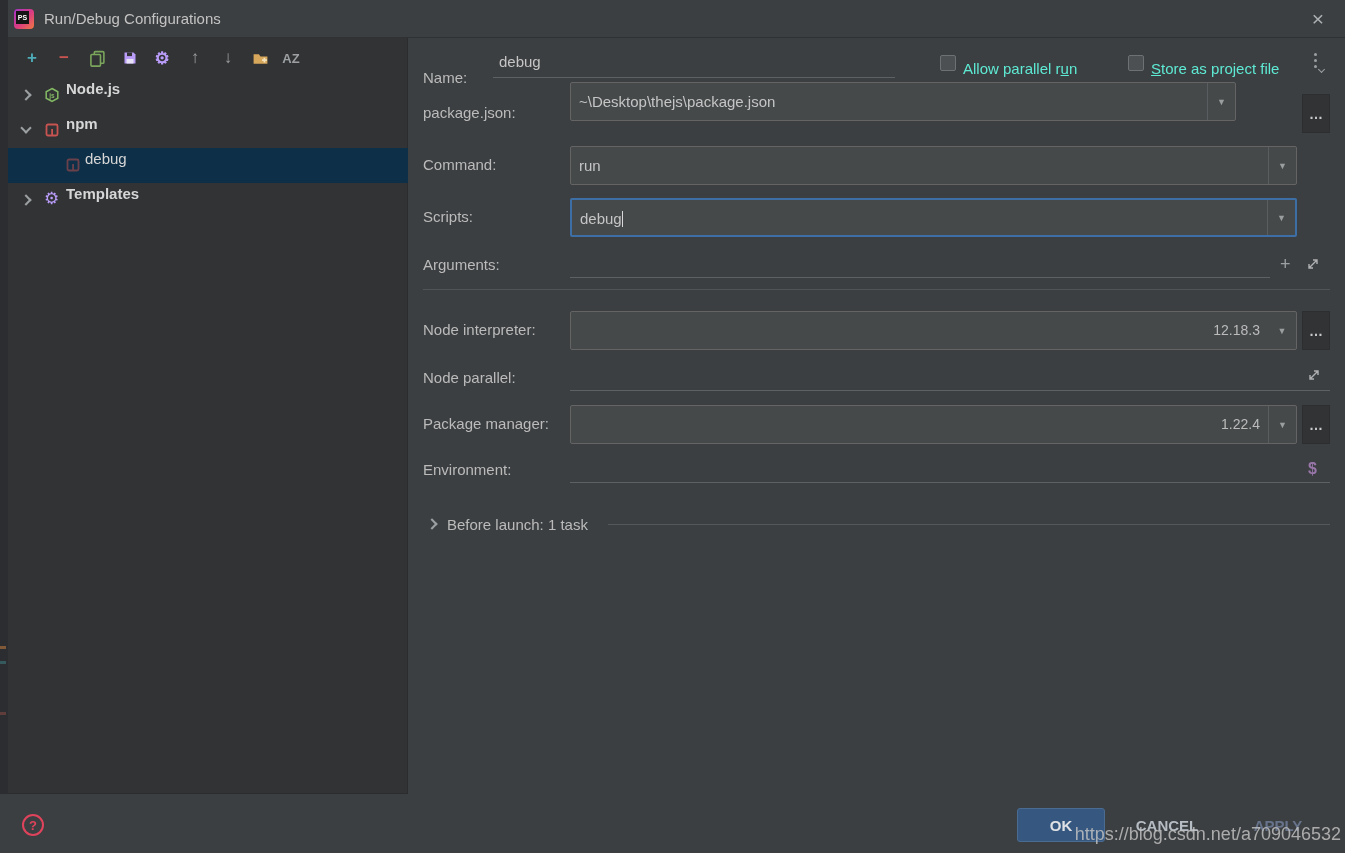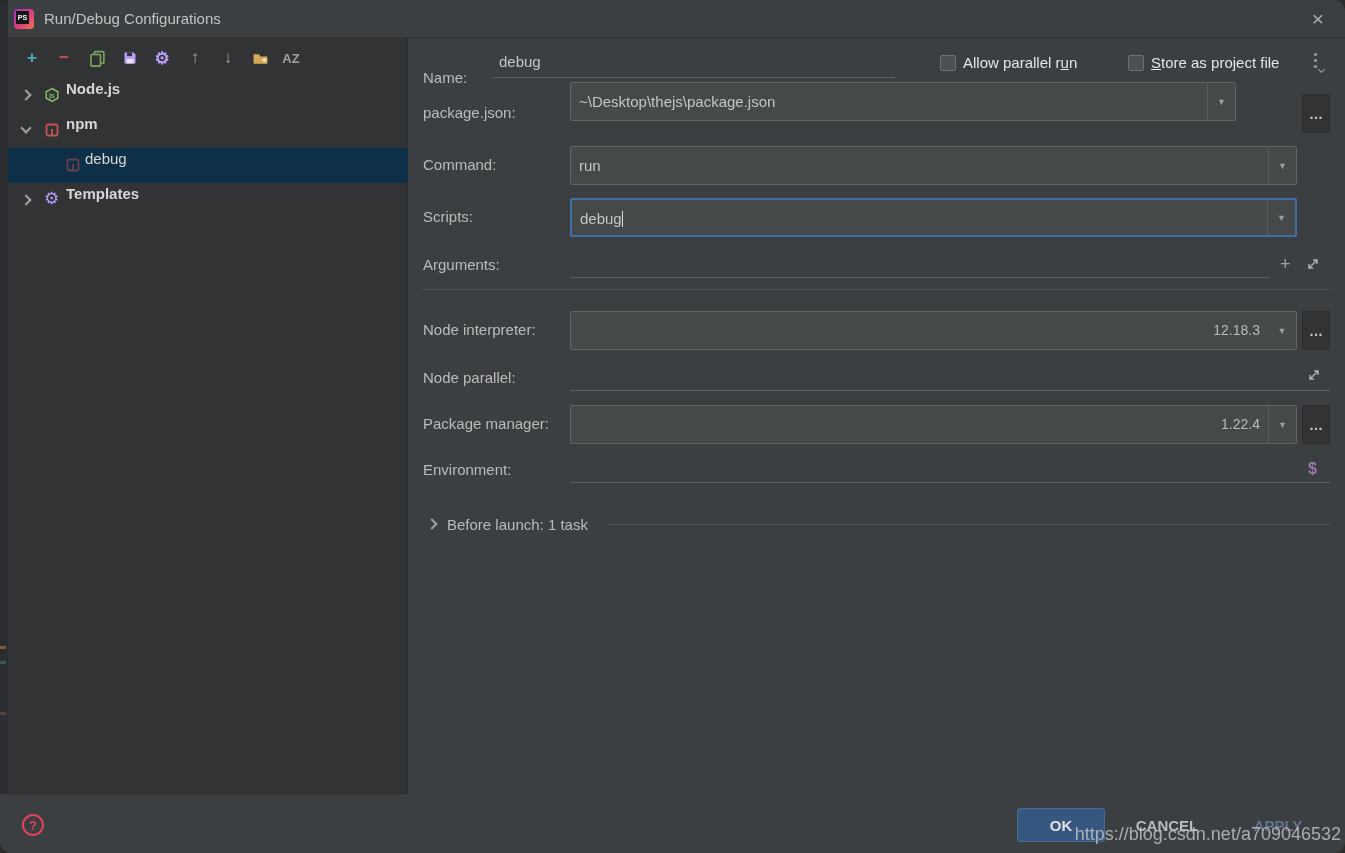--- a/index.html
+++ b/index.html
@@ -1,20 +1,20 @@
 <!DOCTYPE html>
 <html><head>
 <meta charset="utf-8">
 <style>
   * { margin:0; padding:0; box-sizing:border-box; }
   html,body { background:#2b2b2b; }
   .screen {
     position:relative; width:1345px; height:853px;
     background:#3c3f41; overflow:hidden;
-    font-family:"Liberation Sans", sans-serif; color:#bbbbbb; font-size:15px;border-radius:12px;
+    font-family:"Liberation Sans", sans-serif; color:#bbbbbb; font-size:15px;
   }
   
   .left-strip { position:absolute; left:0; top:0; width:8px; height:853px; background:#2b2d30; }
   .strip-mark { position:absolute; left:0; width:6px; height:3px; opacity:.55; }
   .strip-block { position:absolute; left:0; top:796px; width:7px; height:50px; background:#344a63; }
   
   .titlebar { position:absolute; left:8px; top:0; width:1337px; height:38px;
     background:#3c3f41; border-bottom:1px solid #2f3133; }
   .ps-logo { position:absolute; left:6px; top:9px; width:20px; height:20px; border-radius:4px;
     background:linear-gradient(135deg,#a436c9 0%, #dd3d7e 55%, #ef7a41 100%); }
@@ -49,21 +49,21 @@
   .combo.focused { border:2px solid #3d6fa6; }
   .combo-value { position:absolute; left:8px; top:0; line-height:37px; white-space:pre; color:#c5c5c5; }
   .combo-arrow { position:absolute; right:0; top:0; bottom:0; width:28px;
     border-left:1px solid #5a5d5f; display:flex; align-items:center; justify-content:center;
     font-size:9px; color:#9b9e9f; }
   .combo-version { position:absolute; right:36px; top:0; line-height:37px; font-size:14px; color:#bbbbbb; }
   .browse-btn { position:absolute; width:28px; height:39px; background:#313335; border:1px solid #2c2e30;
     color:#c9c9c9; font-size:14px; font-weight:bold; display:flex; align-items:center; justify-content:center; }
   .cbx { position:absolute; width:16px; height:16px; background:#4d5052;
     border:1px solid #6e7173; border-radius:2px; }
-  .cbx-label { position:absolute; color:#e5e5e5; }
+  .cbx-label { position:absolute; color:#5eead4;margin-top:6px; }
   .mn { text-decoration:underline; }
   .kebab { position:absolute; left:1310px; top:52px; width:16px; height:24px; }
   .kebab i { position:absolute; left:4px; width:3px; height:3px; border-radius:50%; background:#9da0a2; }
   .kebab .kc { position:absolute; left:9px; top:15px; width:5px; height:5px;
     border-right:1.5px solid #9da0a2; border-bottom:1.5px solid #9da0a2; transform:rotate(45deg); }
   .sep-line { position:absolute; height:1px; background:#515456; }
   .icon-16 { position:absolute; width:16px; height:16px; }
   .plus-icon { position:absolute; color:#9da0a2; font-size:18px; line-height:16px; }
   .dollar-icon { position:absolute; color:#9876aa; font-size:16px; font-weight:bold; }
   .caret { display:inline-block; width:1px; height:16px; background:#d8d8d8; vertical-align:-3px; }

